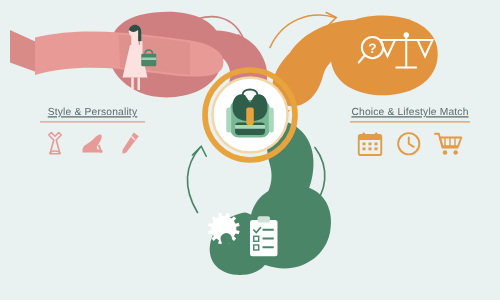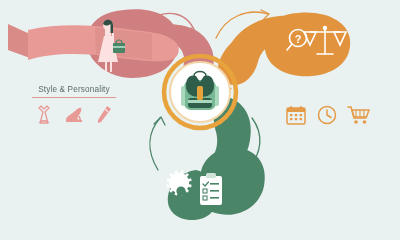--- a/index.html
+++ b/index.html
@@ -12,20 +12,21 @@
   #stage{position:absolute;inset:0;width:400px;height:225px;}
   svg.layer{position:absolute;left:0;top:0;width:400px;height:225px;}
 
   .label{
     position:absolute;
     text-align:center;
     font-size:8.2px;
     letter-spacing:.15px;
     color:#5b6b6b;
     white-space:nowrap;
+    text-decoration:underline;
   }
   .label .txt{display:block;line-height:11px;}
   .label .rule{
     display:block;height:1px;margin:2px auto 0;
   }
   #label-left{left:4px;top:84px;width:140px;}
   #label-left .rule{width:84px;background:#e09a96;}
   #label-right{left:258px;top:84px;width:140px;}
   #label-right .rule{width:96px;background:#e59a45;}
 
@@ -174,20 +175,24 @@
       <path d="M3,16 C3,12 8,11 12,7 C15,4 17,3 18,4 C19,5 18,8 16,11
                C14,14 13,16 19,16 L19,18 L3,18 Z" fill="#e79a96"></path>
       <path d="M16,12 L18,18" stroke="#e79a96" stroke-width="1.6"></path>
     </svg>
     <svg width="20" height="22" viewBox="0 0 20 22">
       <path d="M13,2 L17,5 L7,18 L4,19 L4,16 Z" fill="#e79a96"></path>
       <path d="M11,5 L14,8" stroke="#fbe2e0" stroke-width="1.2"></path>
     </svg>
   </div>
 
+  <div class="label" id="label-right">
+    <span class="txt">Choice &amp; Lifestyle Match</span>
+    <span class="rule" style="background: rgb(229, 154, 69);"></span>
+  </div>
 
   <div class="iconrow" id="icons-right">
     <svg width="22" height="22" viewBox="0 0 22 22">
       <rect x="2" y="4" width="18" height="16" rx="1.5" fill="none" stroke="#e59a45" stroke-width="1.5"></rect>
       <rect x="2" y="4" width="18" height="4" fill="#e59a45"></rect>
       <rect x="5" y="2" width="2" height="4" rx="1" fill="#e59a45"></rect>
       <rect x="15" y="2" width="2" height="4" rx="1" fill="#e59a45"></rect>
       <g fill="#e59a45">
         <rect x="5" y="10" width="2.4" height="2.2"></rect>
         <rect x="9.8" y="10" width="2.4" height="2.2"></rect>

